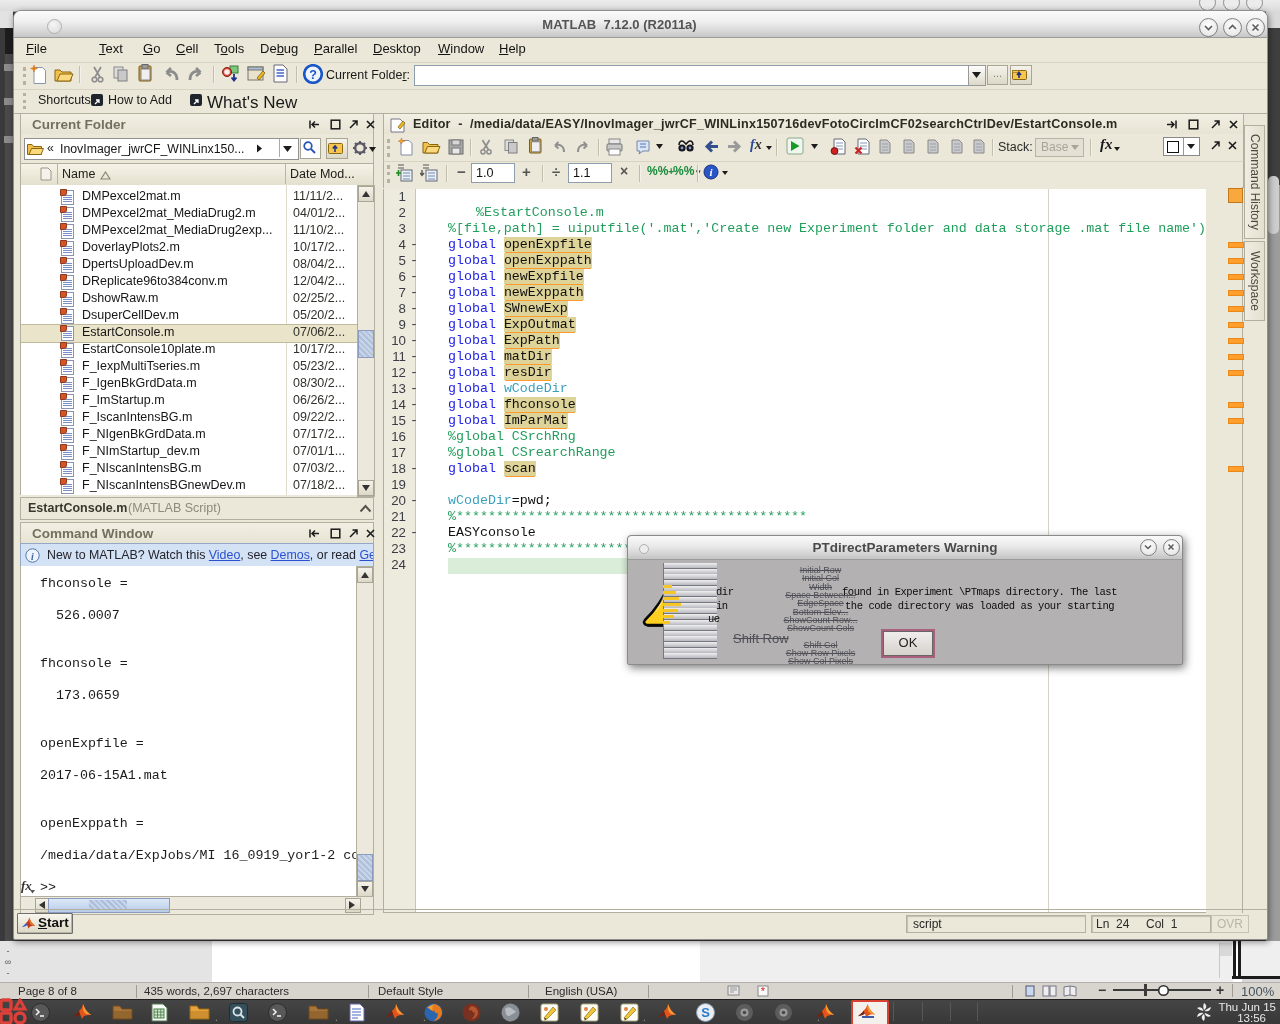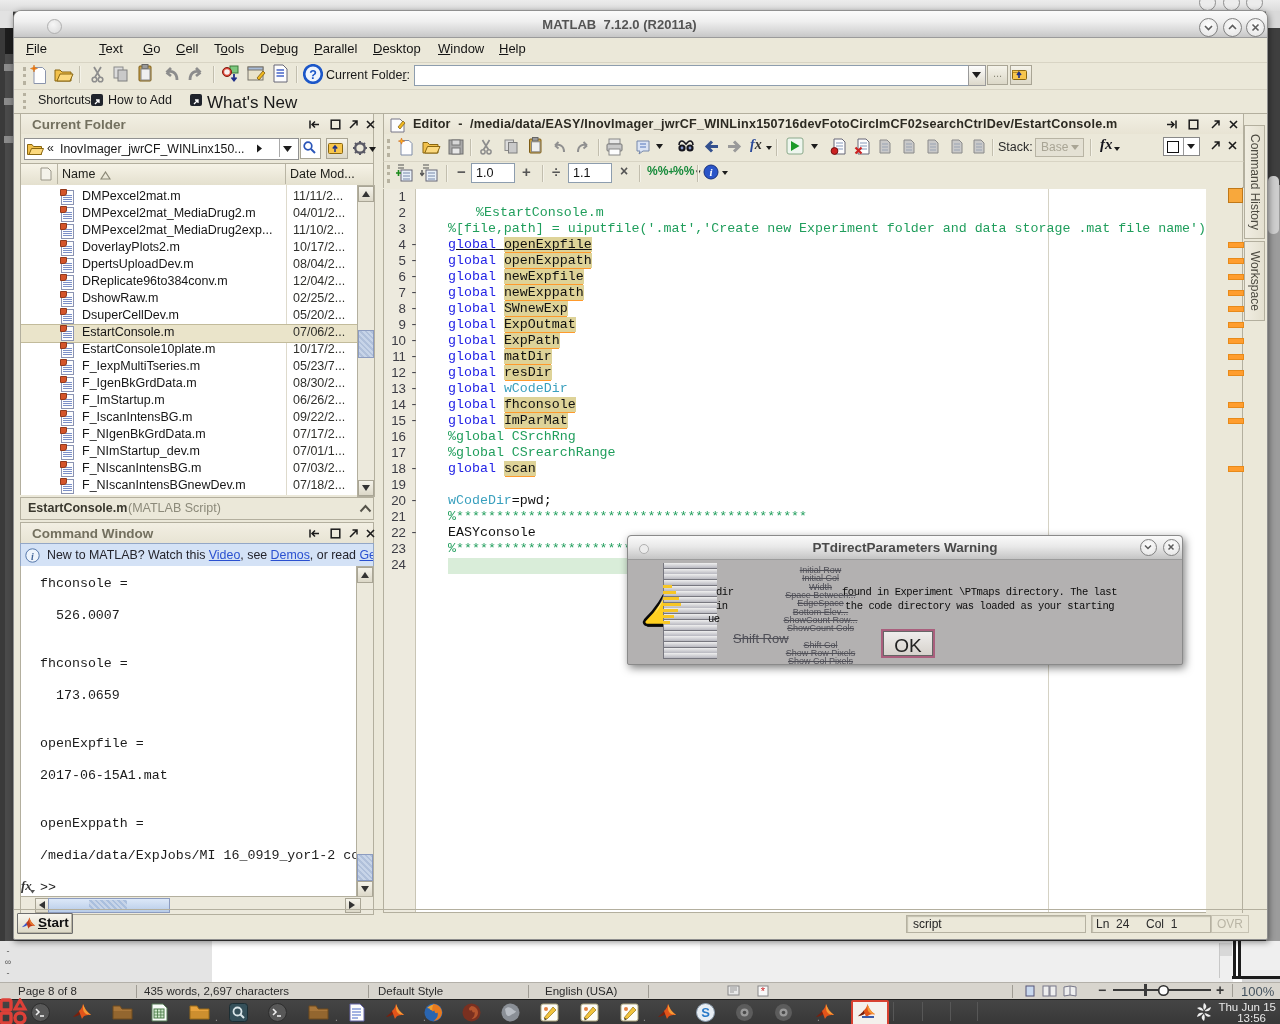--- a/index.html
+++ b/index.html
@@ -348,21 +348,21 @@
 <div class="fname" style="top:157px;left:61px;">EstartConsole10plate.m</div>
 <div class="fdate" style="top:157px;left:272px;">10/17/2...</div>
 <div class="ficon" style="top:175px;left:40px;">
         <i style="top:4px"></i>
         <i style="top:6px"></i>
         <i style="top:8px"></i>
         <i style="top:10px"></i>
         <b></b>
       </div>
 <div class="fname" style="top:174px;left:61px;">F_IexpMultiTseries.m</div>
-<div class="fdate" style="top:174px;left:272px;">05/23/7...</div>
+<div class="fdate" style="top:174px;left:272px;">05/23/2...</div>
 <div class="ficon" style="top:192px;left:40px;">
         <i style="top:4px"></i>
         <i style="top:6px"></i>
         <i style="top:8px"></i>
         <i style="top:10px"></i>
         <b></b>
       </div>
 <div class="fname" style="top:191px;left:61px;">F_IgenBkGrdData.m</div>
 <div class="fdate" style="top:191px;left:272px;">08/30/2...</div>
 <div class="ficon" style="top:209px;left:40px;">
@@ -690,21 +690,21 @@
 <div class="abs" style="left:0;top:0;width:31px;height:723px;background:#edeade;border-right:1px solid #c9c5b5;"></div>
       <div class="abs" style="left:64px;top:369px;width:727px;height:16px;background:#d9edd9;"></div>
 <div class="abs" style="left:664px;top:0;width:1px;height:723px;background:#d5d2c4;"></div>
 <div class="lnum" style="left:0px;top:0px;">1</div>
 <div class="lnum" style="left:0px;top:16px;">2</div>
 <div class="codeln mono cm" style="left:76px;top:16px;margin-left:16px;">%EstartConsole.m</div>
 <div class="lnum" style="left:0px;top:32px;">3</div>
 <div class="codeln mono cm" style="left:64px;top:32px;">%[file,path] = uiputfile('.mat','Create new Experiment folder and data storage .mat file name');</div>
 <div class="lnum" style="left:0px;top:48px;">4</div>
 <div class="abs mono" style="left:26px;top:48px;height:16px;line-height:16px;font-size:13.3px;color:#3c3c44;">-</div>
-<div class="codeln mono" style="left:64px;top:48px;text-decoration:underline;"><span class="kw">global</span> <span class="hl">openExpfile</span></div>
+<div class="codeln mono" style="left:64px;top:48px;"><span class="kw">global</span> <span class="hl">openExpfile</span></div>
 <div class="lnum" style="left:0px;top:64px;">5</div>
 <div class="abs mono" style="left:26px;top:64px;height:16px;line-height:16px;font-size:13.3px;color:#3c3c44;">-</div>
 <div class="codeln mono" style="left:64px;top:64px;"><span class="kw">global</span> <span class="hl">openExppath</span></div>
 <div class="lnum" style="left:0px;top:80px;">6</div>
 <div class="abs mono" style="left:26px;top:80px;height:16px;line-height:16px;font-size:13.3px;color:#3c3c44;">-</div>
 <div class="codeln mono" style="left:64px;top:80px;"><span class="kw">global</span> <span class="hl">newExpfile</span></div>
 <div class="lnum" style="left:0px;top:96px;">7</div>
 <div class="abs mono" style="left:26px;top:96px;height:16px;line-height:16px;font-size:13.3px;color:#3c3c44;">-</div>
 <div class="codeln mono" style="left:64px;top:96px;"><span class="kw">global</span> <span class="hl">newExppath</span></div>
 <div class="lnum" style="left:0px;top:112px;">8</div>
@@ -841,21 +841,21 @@
 <div class="abs" style="left:105px;top:95.4px;width:175px;text-align:left;font-size:13px;color:#4f4f57;text-decoration:line-through;white-space:nowrap;">Shift Row</div>
 <div class="abs" style="left:105px;top:103.7px;width:175px;text-align:center;font-size:9px;color:#4f4f57;text-decoration:line-through;white-space:nowrap;">Shift Col</div>
 <div class="abs" style="left:105px;top:112.0px;width:175px;text-align:center;font-size:9px;color:#4f4f57;text-decoration:line-through;white-space:nowrap;">Show Row Pixels</div>
 <div class="abs" style="left:105px;top:120.3px;width:175px;text-align:center;font-size:9px;color:#4f4f57;text-decoration:line-through;white-space:nowrap;">Show Col Pixels</div>
 <div class="abs mono" style="left:88px;top:50px;font-size:10.5px;letter-spacing:-0.45px;color:#0c0c0c;white-space:pre;">dir</div>
 <div class="abs mono" style="left:214px;top:50px;font-size:10.5px;letter-spacing:-0.45px;color:#0c0c0c;white-space:pre;">found in Experiment \PTmaps directory. The last</div>
 <div class="abs mono" style="left:88px;top:64px;font-size:10.5px;letter-spacing:-0.45px;color:#0c0c0c;white-space:pre;">in</div>
 <div class="abs mono" style="left:217px;top:64px;font-size:10.5px;letter-spacing:-0.45px;color:#0c0c0c;white-space:pre;">the code directory was loaded as your starting</div>
 <div class="abs mono" style="left:80px;top:77px;font-size:10.5px;letter-spacing:-0.45px;color:#0c0c0c;white-space:pre;">ue</div>
 <div class="abs" style="left:255px;top:95px;width:48px;height:23px;background:linear-gradient(#efedec,#d6d2cc);border:1px solid #666;outline:2px solid #aa5f7d;">
-      <span style="position:absolute;left:0;top:3px;width:100%;text-align:center;font-size:19px;color:#222;">OK</span>
+      <span style="position:absolute;left:0;top:3px;width:100%;text-align:center;font-size:13px;color:#222;">OK</span>
     </div>
 </div>
 
 <div class="lostat" style="left:18px;top:985px;">Page 8 of 8</div>
 <div class="losep" style="left:136px;top:985px;"></div>
 <div class="lostat" style="left:144px;top:985px;">435 words, 2,697 characters</div>
 <div class="losep" style="left:368px;top:985px;"></div>
 <div class="lostat" style="left:378px;top:985px;">Default Style</div>
 <div class="losep" style="left:528px;top:985px;"></div>
 <div class="lostat" style="left:545px;top:985px;">English (USA)</div>

